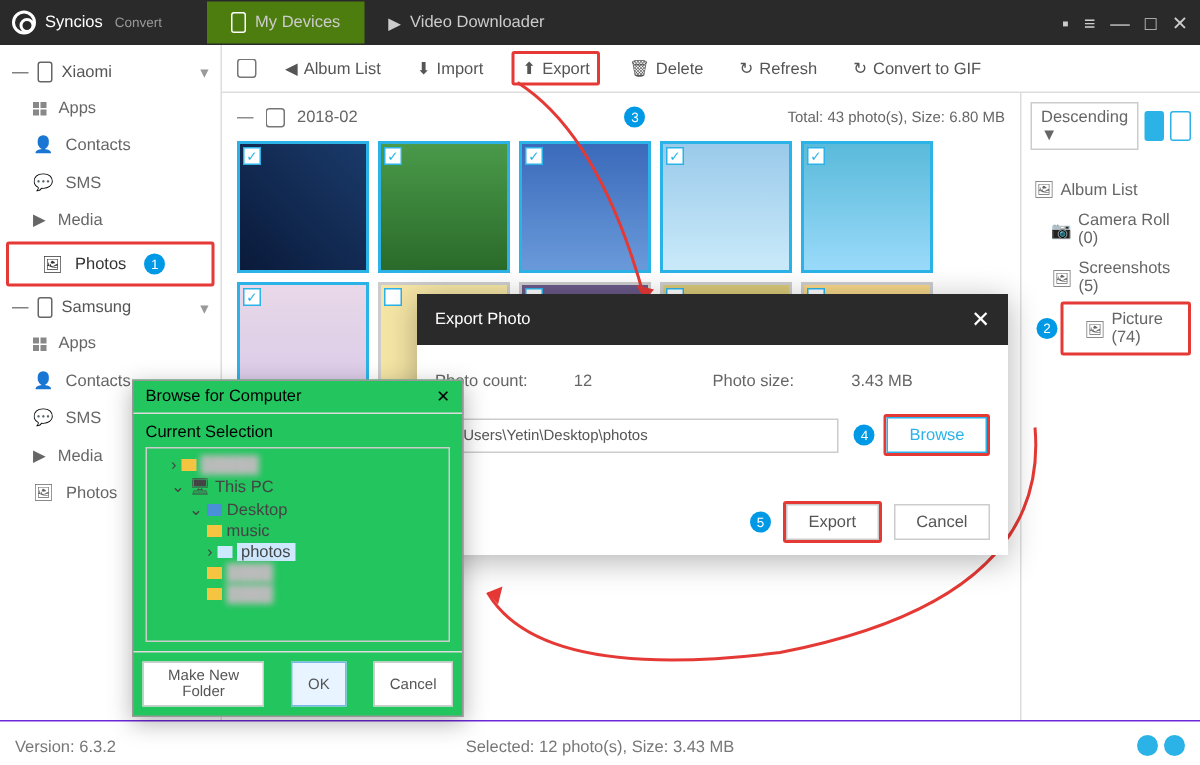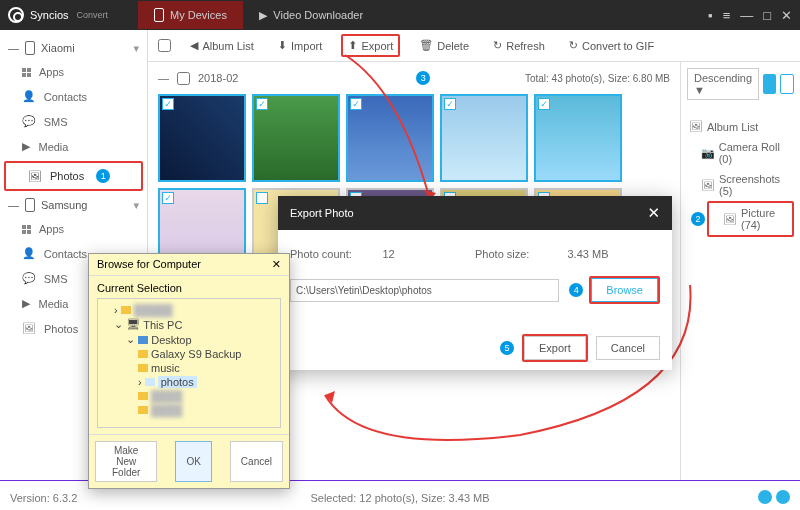--- a/index.html
+++ b/index.html
@@ -4,21 +4,21 @@
 <style>
 *{box-sizing:border-box;margin:0;padding:0;font-family:Arial,sans-serif;font-size:11px}
 body{width:800px;height:510px;background:#fff;position:relative;overflow:hidden}
 .header{height:30px;background:#2a2a2a;display:flex;align-items:center;color:#fff;padding:0 8px}
 .logo{display:flex;align-items:center;gap:6px;font-size:13px}
 .logo-circle{width:16px;height:16px;border:2px solid #fff;border-radius:50%;position:relative}
 .logo-circle::after{content:'';position:absolute;width:6px;height:6px;border:2px solid #fff;border-radius:50%;top:3px;left:3px}
 .sub{font-size:9px;color:#999;margin-left:2px}
 .tabs{display:flex;margin-left:30px;gap:0}
 .tab{padding:7px 16px;display:flex;align-items:center;gap:6px;color:#ccc;cursor:pointer}
-.tab.active{background:#7f1d1d}
+.tab.active{background:#4d7c0f}
 .wincontrols{margin-left:auto;display:flex;gap:10px;color:#ccc}
 .wincontrols span{cursor:pointer;font-size:13px}
 .body{display:flex;height:450px}
 .sidebar{width:148px;border-right:1px solid #ddd;padding-top:6px}
 .device{display:flex;align-items:center;padding:5px 8px;gap:6px;color:#555}
 .device .chev{margin-left:auto;color:#999}
 .sitem{display:flex;align-items:center;padding:6px 8px 6px 22px;gap:8px;color:#666;cursor:pointer}
 .sitem.sel{color:#333}
 .badge{width:14px;height:14px;border-radius:50%;background:#0099e5;color:#fff;display:inline-flex;align-items:center;justify-content:center;font-size:9px;margin-left:4px}
 .redbox{border:2px solid #e53935;border-radius:2px}
@@ -48,21 +48,21 @@
 .dhead .x{margin-left:auto;cursor:pointer;font-size:15px}
 .dbody{padding:12px}
 .drow{display:flex;padding:6px 0;color:#666;font-size:10px}
 .drow span{flex:1}
 .pathrow{display:flex;gap:6px;margin:10px 0;align-items:center}
 .pathinput{flex:1;border:1px solid #ccc;padding:5px;font-size:10px;color:#555}
 .btn{border:1px solid #ccc;padding:5px 14px;cursor:pointer;background:#fff;color:#555}
 .btn.browse{color:#2bb3e8;border-color:#2bb3e8}
 .dfoot{display:flex;justify-content:flex-end;gap:8px;padding:8px 12px;align-items:center}
 
-.bdialog{position:absolute;top:253px;left:88px;width:202px;background:#fef9c3;border:1px solid #999;box-shadow:0 4px 15px rgba(0,0,0,0.3);z-index:20;font-size:10px}
+.bdialog{position:absolute;top:253px;left:88px;width:221px;background:#22c55e;border:1px solid #999;box-shadow:0 4px 15px rgba(0,0,0,0.3);z-index:20;font-size:10px}
 .bhead{padding:4px 8px;display:flex;border-bottom:1px solid #ddd}
 .bhead .x{margin-left:auto;cursor:pointer}
 .bbody{padding:6px 8px}
 .tree{border:1px solid #ccc;height:130px;padding:4px;margin-top:4px;overflow:hidden}
 .tnode{padding:1px 0 1px 12px;color:#444;display:flex;align-items:center;gap:3px}
 .tnode.l2{padding-left:24px}.tnode.l3{padding-left:36px}
 .tnode.sel span{background:#cde8ff;padding:0 3px}
 .fold{width:10px;height:8px;background:#f5c542;display:inline-block}
 .bfoot{display:flex;gap:18px;padding:6px;border-top:1px solid #ddd}
 .bfoot .btn{padding:3px 10px;font-size:10px}
@@ -294,24 +294,20 @@
       <span class="x">✕</span>
     </div>
   <div class="bbody">
     <div>Current Selection</div>
     <div class="tree">
       <div class="tnode">› <span class="fold"></span> <span style="filter:blur(2px);color:#bbb">█████</span></div>
       <div class="tnode">⌄ 🖥 <span>This PC</span></div>
       <div class="tnode l2">⌄ <span class="fold" style="background:#4a90d9"></span> <span>Desktop</span></div>
       <div class="tnode l3">
           <span class="fold"></span> 
-          <span>Galaxy S9 Backup</span>
-        </div>
-      <div class="tnode l3">
-          <span class="fold"></span> 
           <span>music</span>
         </div>
       <div class="tnode l3 sel">› <span class="fold"></span> <span>photos</span></div>
       <div class="tnode l3">
           <span class="fold"></span> 
           <span style="filter:blur(2px);color:#bbb">████</span>
         </div>
       <div class="tnode l3">
           <span class="fold"></span> 
           <span style="filter:blur(2px);color:#bbb">████</span>

